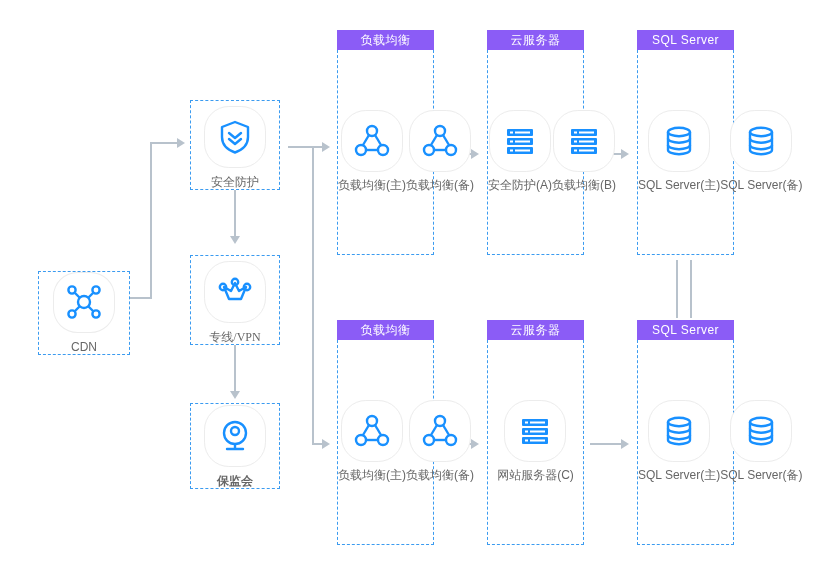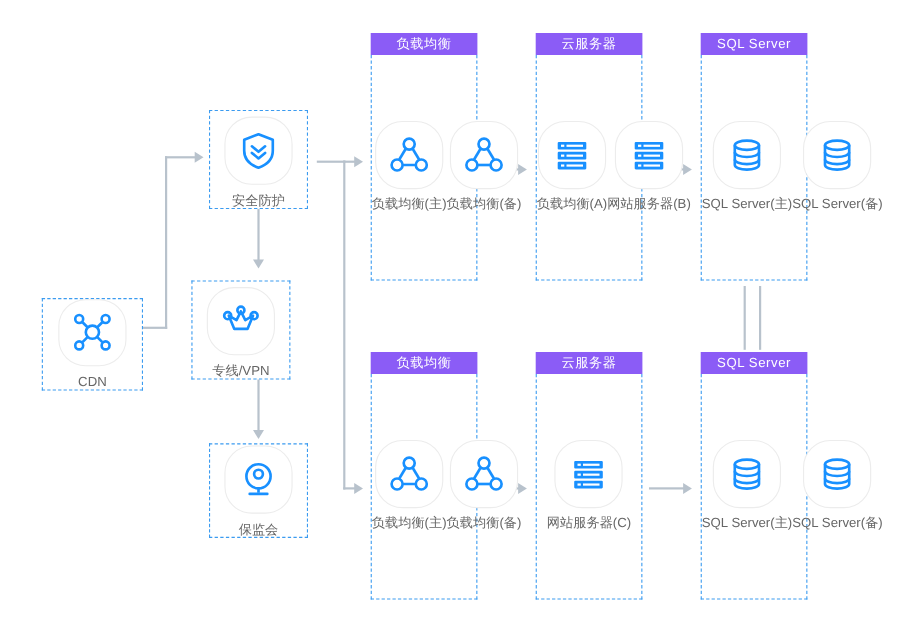--- a/index.html
+++ b/index.html
@@ -143,33 +143,33 @@
     <div class="squircle">
       <svg width="40" height="40" viewBox="0 0 40 40">
         <path d="M20 5 L33 10 V20 C33 28 27 33 20 35.5 C13 33 7 28 7 20 V10 Z" fill="none" stroke="#1890ff" stroke-width="2.4" stroke-linejoin="round"></path>
         <polyline points="14,16 20,21 26,16" fill="none" stroke="#1890ff" stroke-width="2.4" stroke-linecap="round" stroke-linejoin="round"></polyline>
         <polyline points="14,22 20,27 26,22" fill="none" stroke="#1890ff" stroke-width="2.4" stroke-linecap="round" stroke-linejoin="round"></polyline>
       </svg>
     </div>
     <div class="nlabel">安全防护</div>
   </div>
 
-  <div class="node" style="left:174px;top:255px;width:90px;height:90px;">
+  <div class="node" style="left:190px;top:255px;width:90px;height:90px;font-family:Liberation Serif, serif;">
     <div class="squircle">
       <svg width="40" height="40" viewBox="0 0 40 40">
         <path d="M9 15 L14 27 H26 L31 15 L24 19 L20 11 L16 19 Z" fill="none" stroke="#1890ff" stroke-width="2.4" stroke-linejoin="round"></path>
         <circle cx="20" cy="10" r="3.2" fill="none" stroke="#1890ff" stroke-width="2.4"></circle>
         <circle cx="8" cy="15" r="3.2" fill="none" stroke="#1890ff" stroke-width="2.4"></circle>
         <circle cx="32" cy="15" r="3.2" fill="none" stroke="#1890ff" stroke-width="2.4"></circle>
       </svg>
     </div>
     <div class="nlabel">专线/VPN</div>
   </div>
 
-  <div class="node" style="left:190px;top:403px;width:90px;height:86px;">
+  <div class="node" style="left:190px;top:403px;width:90px;height:86px;font-weight:bold;">
     <div class="squircle">
       <svg width="40" height="40" viewBox="0 0 40 40">
         <circle cx="20" cy="17" r="11" fill="none" stroke="#1890ff" stroke-width="2.4"></circle>
         <circle cx="20" cy="15" r="4" fill="none" stroke="#1890ff" stroke-width="2.4"></circle>
         <line x1="20" y1="28" x2="20" y2="32" stroke="#1890ff" stroke-width="2.4"></line>
         <line x1="12" y1="33" x2="28" y2="33" stroke="#1890ff" stroke-width="2.4" stroke-linecap="round"></line>
       </svg>
     </div>
     <div class="nlabel">保监会</div>
   </div>
@@ -216,37 +216,37 @@
             <rect x="7" y="17" width="26" height="7" rx="1" fill="#1890ff"></rect>
             <rect x="7" y="26" width="26" height="7" rx="1" fill="#1890ff"></rect>
             <rect x="10" y="10.5" width="3" height="2" fill="#ffffff"></rect>
             <rect x="10" y="19.5" width="3" height="2" fill="#ffffff"></rect>
             <rect x="10" y="28.5" width="3" height="2" fill="#ffffff"></rect>
             <rect x="15" y="10.5" width="15" height="2" fill="#ffffff"></rect>
             <rect x="15" y="19.5" width="15" height="2" fill="#ffffff"></rect>
             <rect x="15" y="28.5" width="15" height="2" fill="#ffffff"></rect>
           </svg>
         </div>
-        <div class="nlabel">负载均衡(A)</div>
+        <div class="nlabel">安全防护(A)</div>
       </div>
       <div class="gitem">
         <div class="squircle">
           <svg width="40" height="40" viewBox="0 0 40 40">
             <rect x="7" y="8" width="26" height="7" rx="1" fill="#1890ff"></rect>
             <rect x="7" y="17" width="26" height="7" rx="1" fill="#1890ff"></rect>
             <rect x="7" y="26" width="26" height="7" rx="1" fill="#1890ff"></rect>
             <rect x="10" y="10.5" width="3" height="2" fill="#ffffff"></rect>
             <rect x="10" y="19.5" width="3" height="2" fill="#ffffff"></rect>
             <rect x="10" y="28.5" width="3" height="2" fill="#ffffff"></rect>
             <rect x="15" y="10.5" width="15" height="2" fill="#ffffff"></rect>
             <rect x="15" y="19.5" width="15" height="2" fill="#ffffff"></rect>
             <rect x="15" y="28.5" width="15" height="2" fill="#ffffff"></rect>
           </svg>
         </div>
-        <div class="nlabel">网站服务器(B)</div>
+        <div class="nlabel">负载均衡(B)</div>
       </div>
     </div>
   </div>
 
   <div class="group" style="left:637px;top:30px;width:97px;height:225px;">
     <div class="ghead">SQL Server</div>
     <div class="gbody" style="height:205px;">
       <div class="gitem">
         <div class="squircle">
           <svg width="40" height="40" viewBox="0 0 40 40">

